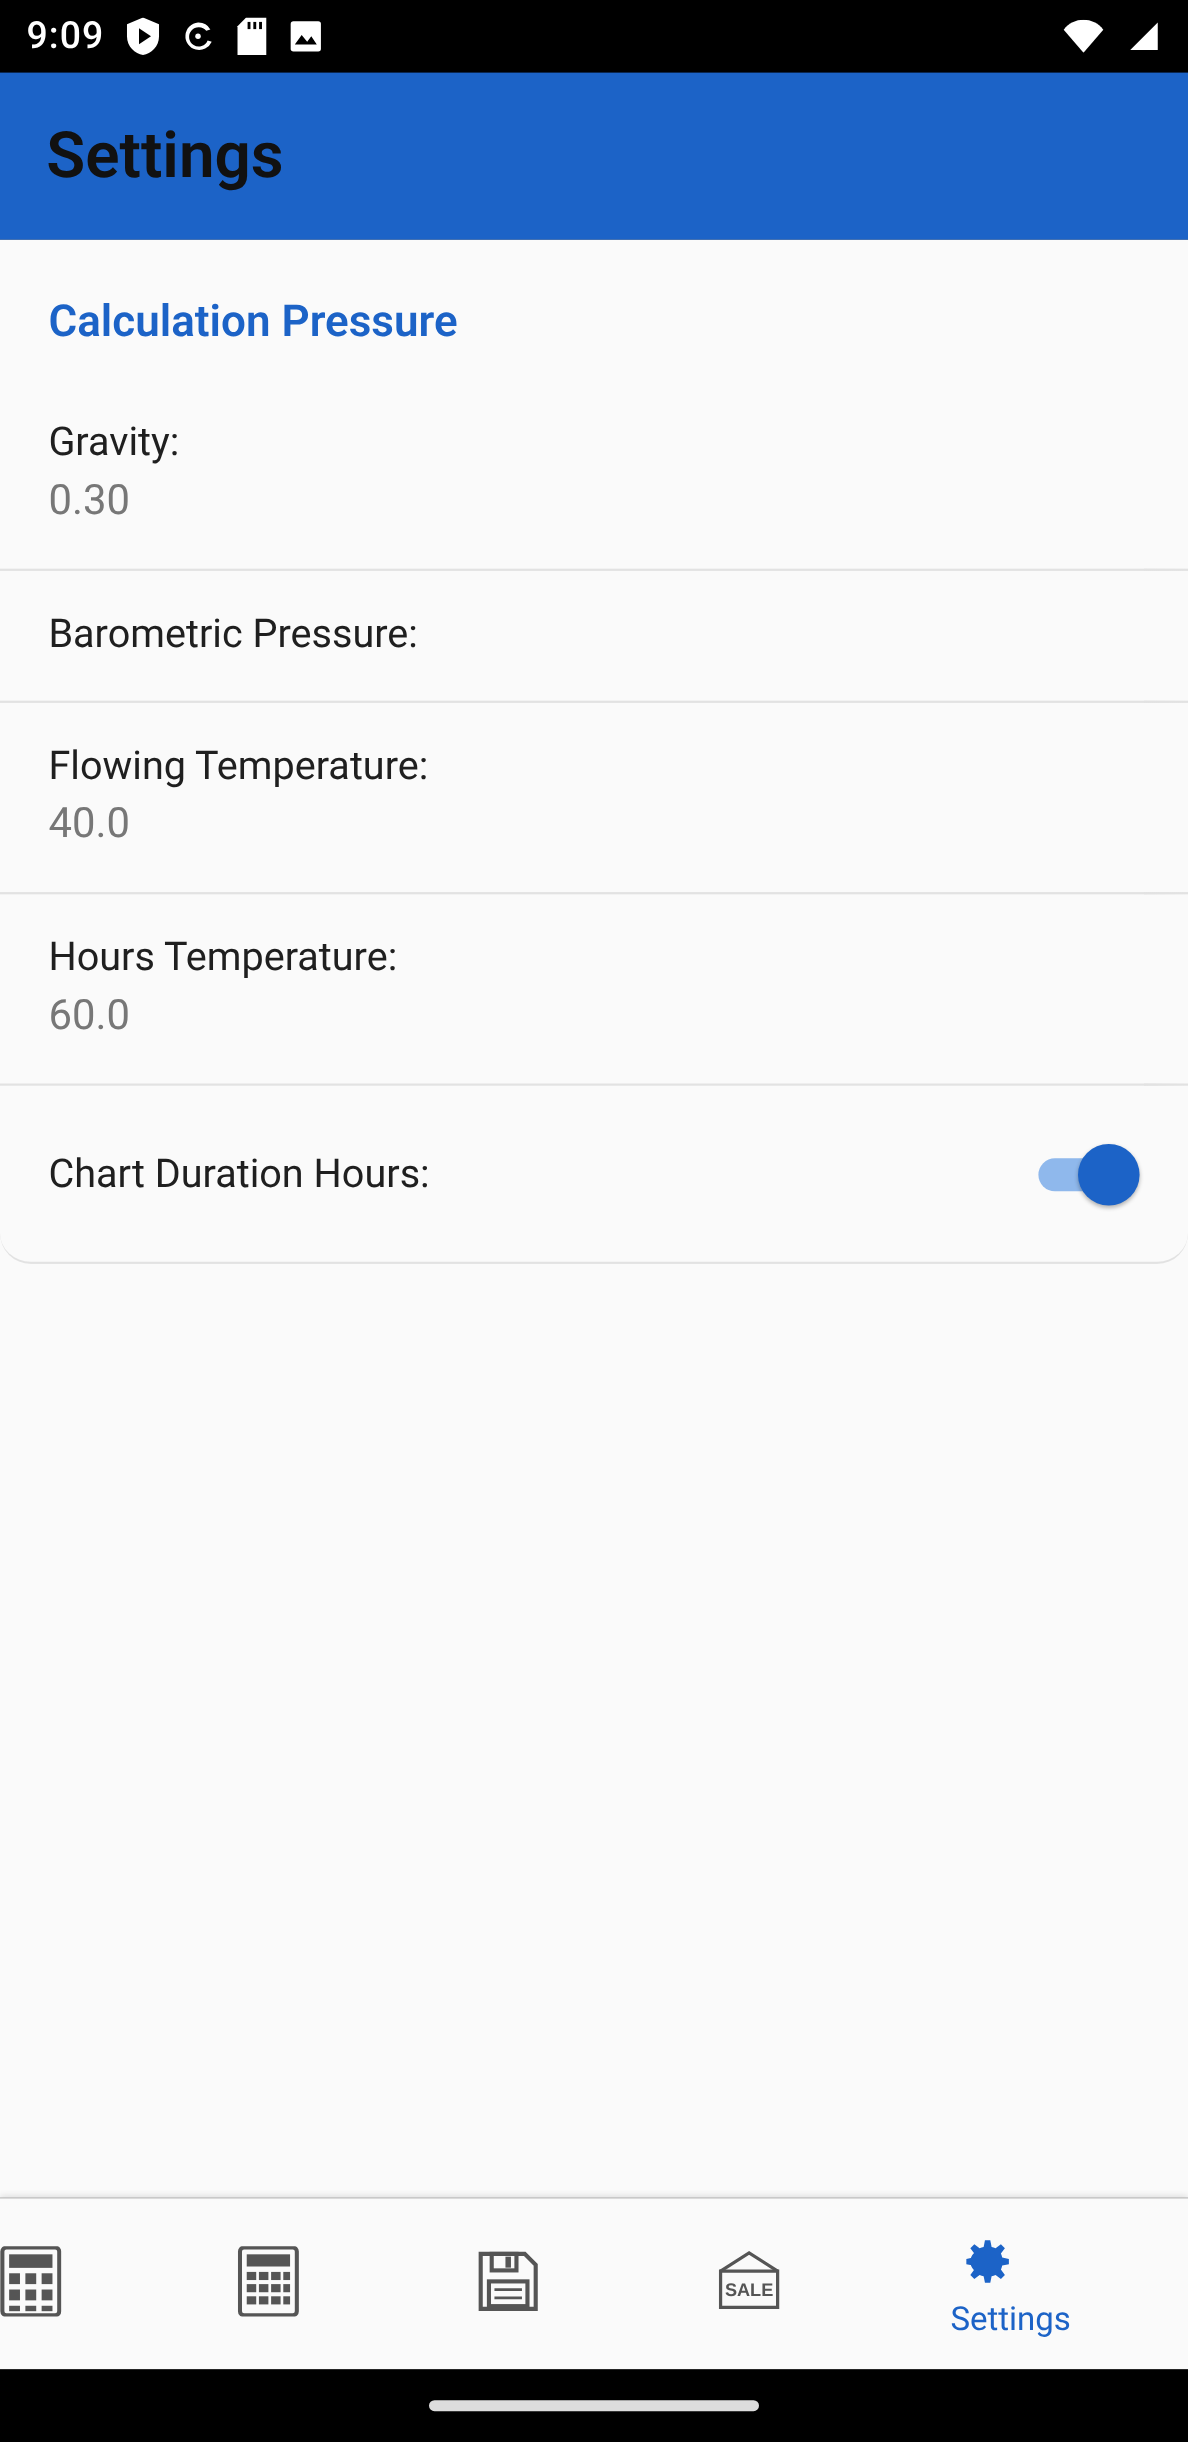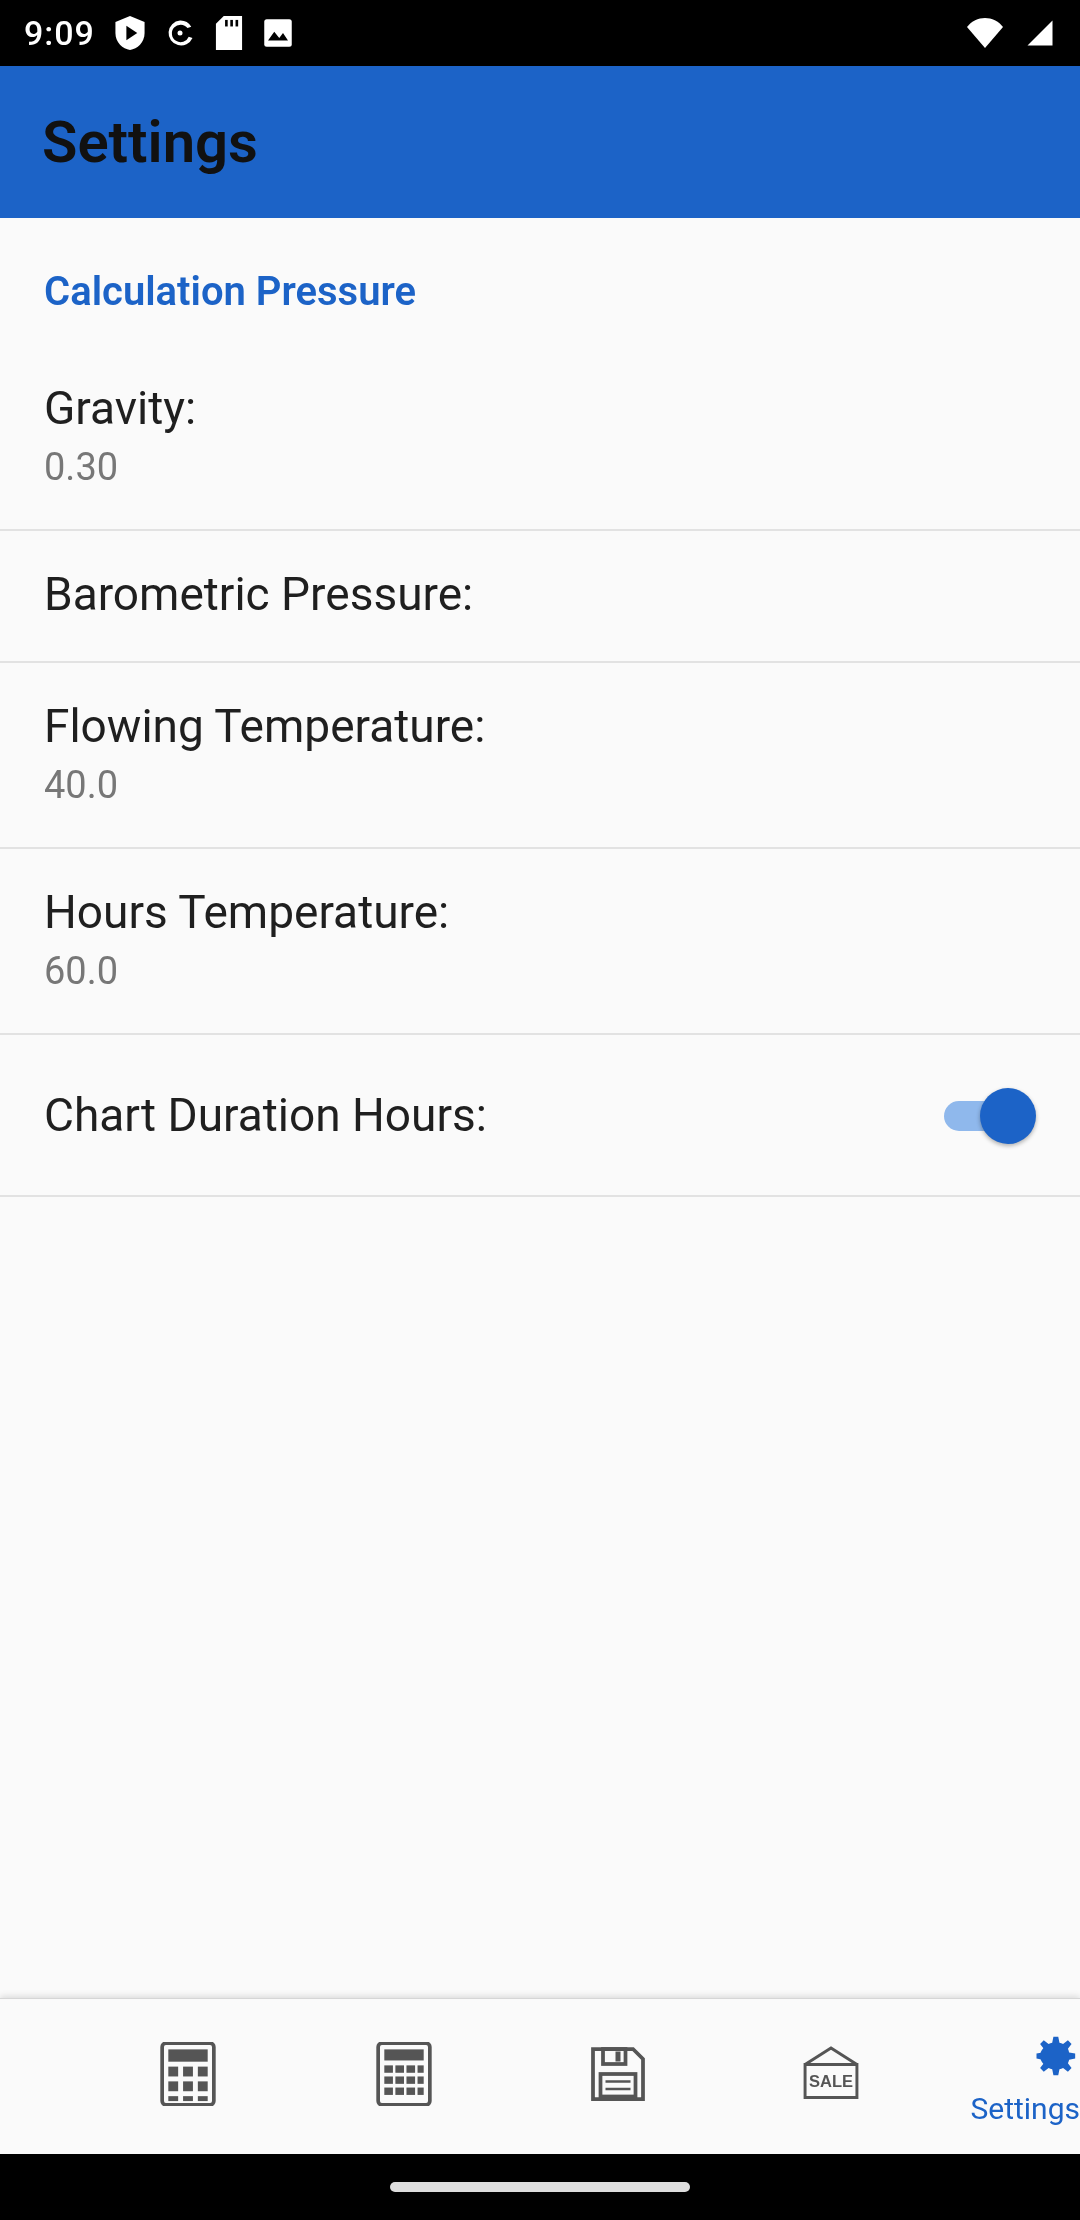--- a/index.html
+++ b/index.html
@@ -62,33 +62,34 @@
     font-size: 40px;
     font-weight: 600;
     padding: 50px 44px 30px 44px;
   }
   .setting-row {
     padding: 36px 44px 40px 44px;
     border-bottom: 2px solid #e2e2e2;
   }
   .setting-row .label {
     color: #1f1f1f;
-    font-size: 46px;
+    font-size: 36px;
     font-weight: 400;
   }
   .setting-row .value {
     color: #777;
     font-size: 38px;
     margin-top: 10px;
   }
   .setting-row.toggle {
     display: flex;
     justify-content: space-between;
     align-items: center;
     padding: 50px 44px;
+    border-radius: 28px;
   }
   .setting-row.toggle .label { flex: 1; }
   
   .switch {
     width: 96px;
     height: 60px;
     position: relative;
   }
   .switch .track {
     position: absolute;
@@ -117,21 +118,21 @@
     height: 156px;
     background: #fafafa;
     border-top: 1px solid #d6d6d6;
     display: flex;
     box-shadow: 0 -2px 6px rgba(0,0,0,.12);
   }
   .nav-btn {
     flex: 1;
     display: flex;
     flex-direction: column;
-    align-items: flex-end;
+    align-items: flex-start;
     justify-content: center;
     gap: 6px;
     padding: 22px 0;
   }
   .nav-btn .nav-label {
     font-size: 30px;
     color: #555;
   }
   .nav-btn.active .nav-label { color: #1c63c7; }
   .nav-btn svg { display: block; }

